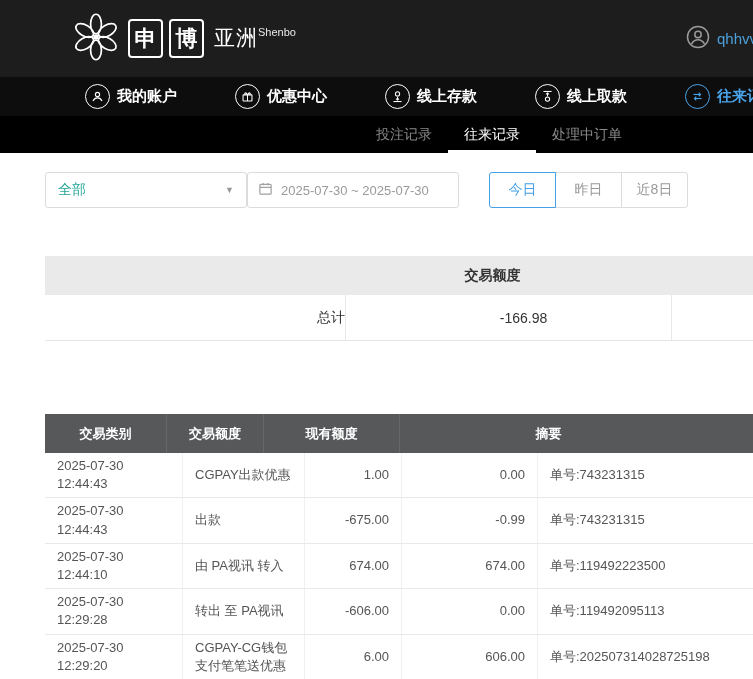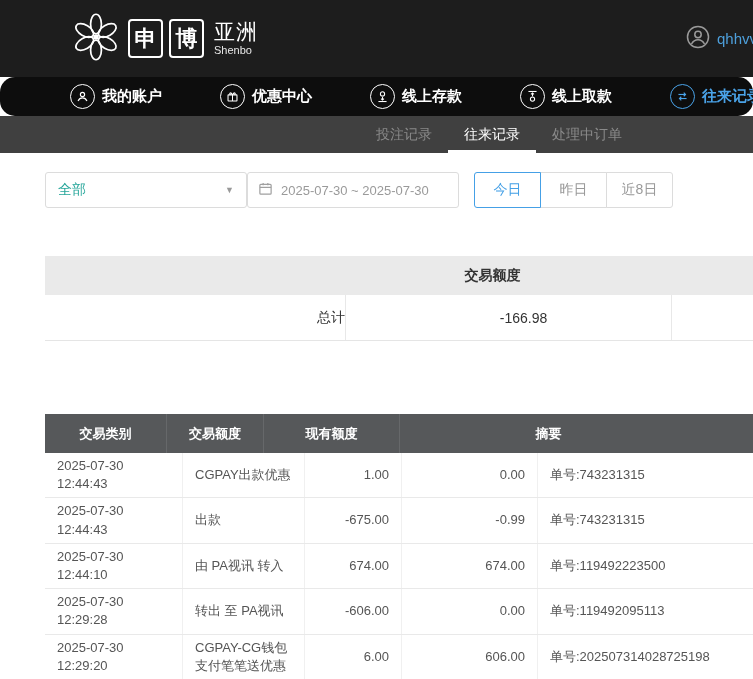--- a/index.html
+++ b/index.html
@@ -4,48 +4,48 @@
 <style>
   html,body{margin:0;padding:0;}
   body{font-family:"Liberation Sans","DejaVu Sans",sans-serif;background:#fff;}
   .page{width:753px;height:679px;overflow:hidden;position:relative;background:#fff;}
 
   
   .topbar{height:77px;background:#1d1d1d;display:flex;align-items:center;position:relative;}
   .logo{display:flex;align-items:center;gap:6px;margin-left:70px;cursor:pointer;}
   .logo-box{width:31px;height:35px;border:2px solid #fff;border-radius:4px;display:flex;align-items:center;justify-content:center;
             color:#fff;font-size:22px;font-weight:bold;}
-  .logo-right{display:flex;flex-direction:column;line-height:1.15;margin-left:4px;}
+  .logo-right{display:flex;flex-direction:row;line-height:1.15;margin-left:4px;}
   .logo-region{color:#fff;font-size:21px;letter-spacing:1px;}
   .logo-sub{color:#e8e8e8;font-size:11px;}
   .user{position:absolute;left:686px;top:0;height:77px;display:flex;align-items:center;gap:7px;white-space:nowrap;cursor:pointer;}
   .user-name{color:#4d9fdb;font-size:15px;}
 
   
-  .mainnav{height:39px;background:#0d0d0d;display:flex;align-items:center;padding-left:41px;white-space:nowrap;border-radius:15px;}
+  .mainnav{height:39px;background:#0d0d0d;display:flex;align-items:center;padding-left:56px;white-space:nowrap;}
   .nav-item{display:flex;align-items:center;gap:7px;color:#fff;font-size:15px;font-weight:bold;padding:0 29px;cursor:pointer;}
   .nav-item.active{color:#4aa3e8;}
   .nav-ico{width:23px;height:23px;border:1.5px solid currentColor;border-radius:50%;display:flex;align-items:center;justify-content:center;flex:none;}
   .nav-ico svg{display:block;}
 
   
-  .subtabs{height:37px;background:#404040;display:flex;align-items:stretch;padding-left:360px;}
+  .subtabs{height:37px;background:#000000;display:flex;align-items:stretch;padding-left:360px;}
   .subtab{line-height:37px;padding:0 16px;color:#8a8a8a;font-size:14px;cursor:pointer;}
   .subtab.active{color:#fff;box-shadow:inset 0 -3px 0 #fff;}
 
   
   .filters{display:flex;align-items:center;margin:15px 0 0 45px;height:44px;}
   .select{width:202px;height:36px;box-sizing:border-box;border:1px solid #dcdcdc;border-radius:3px;display:flex;align-items:center;
           justify-content:space-between;padding:0 12px;cursor:pointer;background:#fff;}
   .select-value{color:#26a69a;font-size:14px;}
   .caret{color:#999;font-size:9px;}
   .datebox{width:212px;height:36px;box-sizing:border-box;border:1px solid #dcdcdc;border-radius:3px;display:flex;align-items:center;
            gap:8px;padding:0 10px;cursor:pointer;background:#fff;}
   .date-text{color:#9a9a9a;font-size:13px;}
-  .qgroup{display:flex;margin-left:15px;border-radius:15px;}
+  .qgroup{display:flex;margin-left:30px;border-radius:15px;}
   .qbtn{width:67px;height:36px;box-sizing:border-box;border:1px solid #dcdcdc;background:#fff;color:#999;font-size:14px;
         margin-left:-1px;cursor:pointer;font-family:inherit;}
   .qbtn.first{border-radius:3px 0 0 3px;margin-left:0;}
   .qbtn.last{border-radius:0 3px 3px 0;}
   .qbtn.active{border-color:#45a0e6;color:#45a0e6;position:relative;z-index:1;}
 
   
   .summary{margin:44px 0 0 45px;width:708px;}
   .summary-head{height:39px;background:#eaeaea;display:flex;align-items:center;}
   .summary-head .c1{width:300px;}

